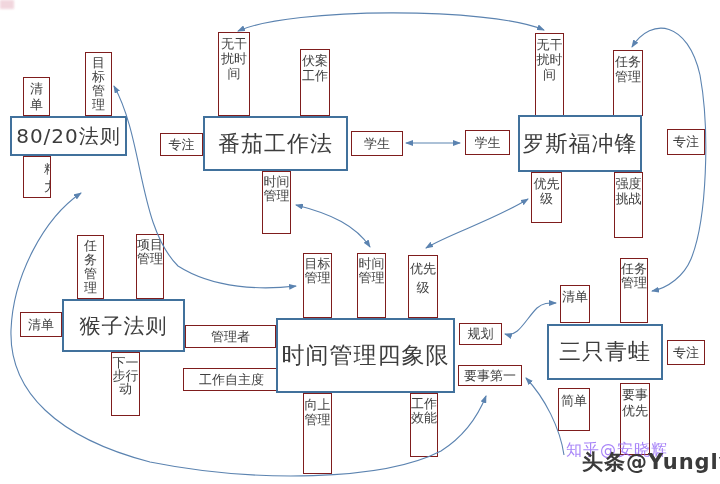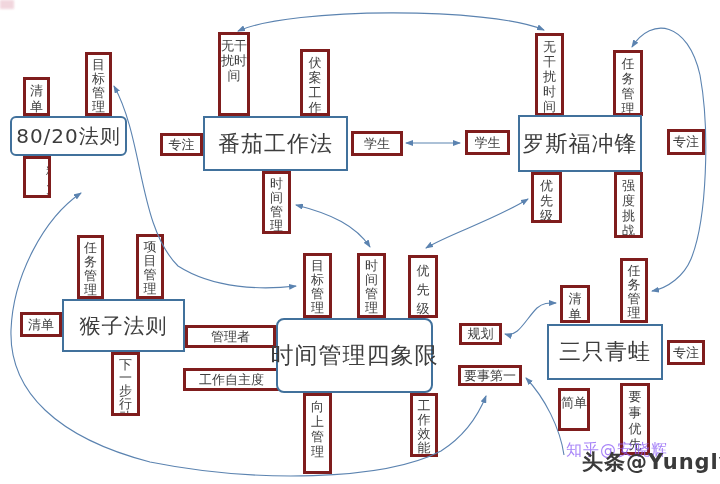--- a/index.html
+++ b/index.html
@@ -13,21 +13,21 @@
     display:flex;align-items:center;justify-content:center;
     font-size:21px;
     letter-spacing:1px;
     box-sizing:border-box;
     z-index:2;
     white-space:nowrap;
   }
   .label{
     position:absolute;
     background:#ffffff;
-    border:3px solid #7f1d1d;
+    border:1px solid #7f1d1d;
     color:#3f3f3f;
     box-sizing:border-box;
     text-align:center;
     font-size:13px;
     z-index:1;
     overflow:hidden;
   }
   .label.h{display:flex;align-items:center;justify-content:center;white-space:nowrap;}
   .label.v{word-break:break-all;line-break:anywhere;padding-top:3px;}
   #edgelayer{position:absolute;left:0;top:0;z-index:3;pointer-events:none;}
@@ -46,25 +46,25 @@
     background:#d98ca0;opacity:.35;filter:blur(1px);z-index:4;
   }
 </style>
 </head>
 <body>
 
 <div id="stage">
   <div class="artifact"></div>
   <span class="wm-light">知乎@安晓辉</span>
   <span class="wm-dark">头条@Yungly</span>
-<div class="node" style="left: 10px; top: 116px; width: 117px; height: 40px; font-size: 20px; border-radius: 6px;">80/20法则</div>
+<div class="node" style="left: 10px; top: 116px; width: 117px; height: 40px; font-size: 20px;">80/20法则</div>
     <div class="node" style="left: 203px; top: 116px; width: 145px; height: 55px; font-size: 22px;">番茄工作法</div>
     <div class="node" style="left: 518px; top: 115px; width: 124px; height: 57px; font-size: 22px;">罗斯福冲锋</div>
     <div class="node" style="left: 62px; top: 299px; width: 123px; height: 53px; font-size: 21px;">猴子法则</div>
-    <div class="node" style="left: 276px; top: 318px; width: 157px; height: 75px; font-size: 23px; border-radius: 8px;">时间管理四象限</div>
+    <div class="node" style="left: 276px; top: 318px; width: 179px; height: 75px; font-size: 23px;">时间管理四象限</div>
     <div class="node" style="left: 547px; top: 324px; width: 116px; height: 56px; font-size: 22px;">三只青蛙</div>
     <div class="label v" style="left: 23px; top: 77px; width: 27px; height: 39px; line-height: 16px;">清单</div>
     <div class="label v" style="left: 85px; top: 52px; width: 27px; height: 64px; line-height: 14px;">目标管理</div>
     <div class="label v" style="left: 23px; top: 156px; width: 28px; height: 42px; line-height: 18px; padding-left: 20px;">精力</div>
     <div class="label v" style="left: 218px; top: 32px; width: 32px; height: 84px; line-height: 15px;">无干扰时间</div>
     <div class="label v" style="left: 300px; top: 49px; width: 30px; height: 67px; line-height: 15px;">伏案工作</div>
     <div class="label h" style="left: 160px; top: 133px; width: 43px; height: 23px; line-height: 23px;">专注</div>
     <div class="label h" style="left: 351px; top: 131px; width: 52px; height: 25px; line-height: 25px;">学生</div>
     <div class="label v" style="left: 262px; top: 171px; width: 29px; height: 63px; line-height: 14px;">时间管理</div>
     <div class="label v" style="left: 535px; top: 33px; width: 29px; height: 83px; line-height: 15px;">无干扰时间</div>

